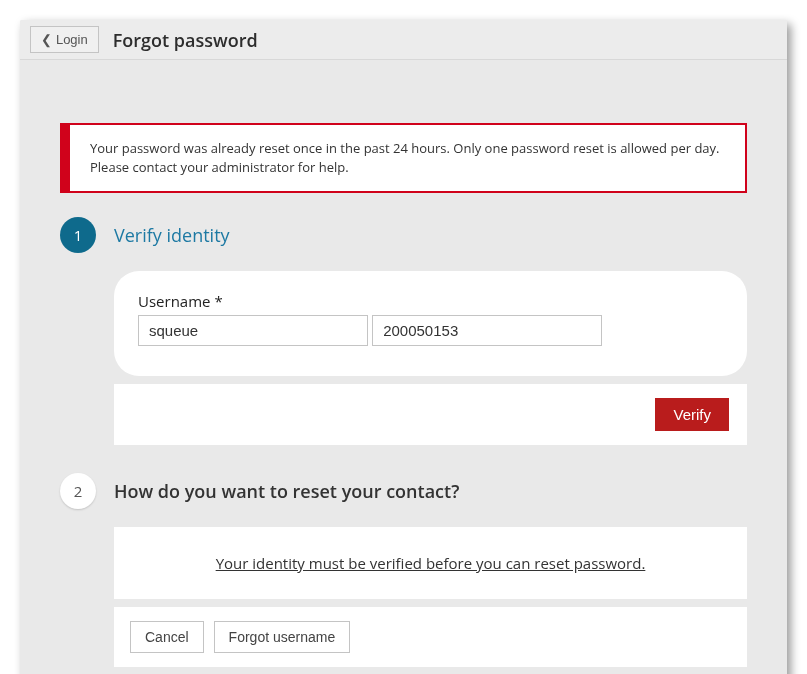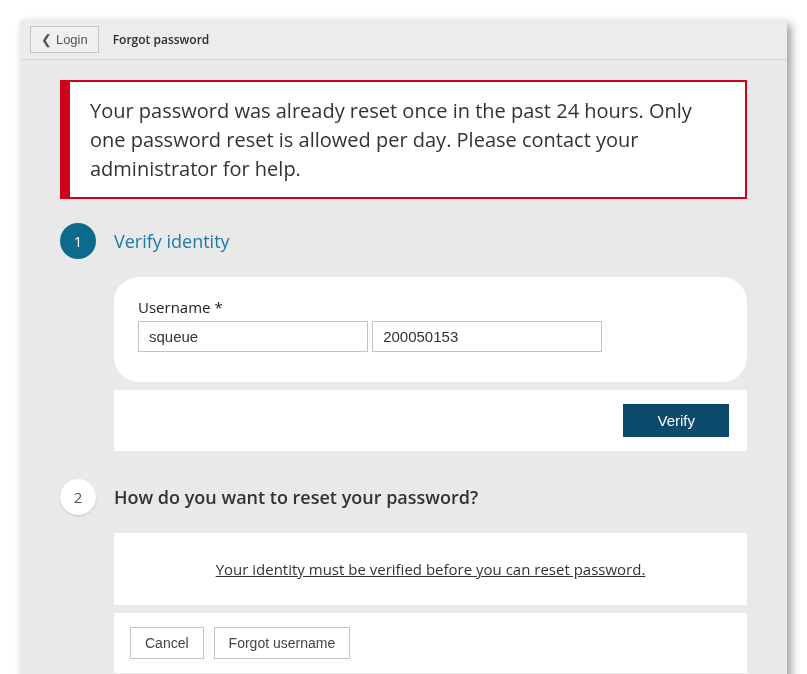--- a/index.html
+++ b/index.html
@@ -36,36 +36,37 @@
       font-size: 13px;
       color: #555;
       cursor: pointer;
     }
     .chevron-left {
       font-size: 13px;
       line-height: 1;
       color: #555;
     }
     .page-title {
-      font-size: 12px;
+      font-size: 18px;
       font-weight: 600;
       color: #2d2d2d;
       margin-left: 14px;
     }
     .content {
       padding: 20px 40px 0 40px;
     }
     .alert {
       background: #fff;
       border: 2px solid #d0021b;
       border-left-width: 10px;
       padding: 14px 20px;
-      font-size: 20px;
+      font-size: 13px;
       color: #333;
       line-height: 1.45;
+      margin-top: 43px;
     }
     .step-header {
       display: flex;
       align-items: center;
       gap: 18px;
       margin-top: 24px;
       margin-bottom: 18px;
     }
     .step-header.indent {
       margin-top: 28px;
@@ -127,24 +128,24 @@
       margin-bottom: 14px;
       outline: none;
     }
     .panel.btnrow {
       margin-top: 8px;
       padding: 14px 18px;
       display: flex;
       justify-content: flex-end;
     }
     .btn-primary {
-      background: #0c4a6e;
+      background: #b91c1c;
       color: #fff;
       border: none;
-      padding: 8px 34px;
+      padding: 8px 18px;
       font-size: 15px;
       cursor: pointer;
     }
     .panel.notice {
       padding: 26px 16px;
       text-align: center;
       font-size: 15px;
       color: #333;
       text-decoration: underline;
     }
@@ -194,21 +195,21 @@
         <input type="text" class="text-input" value="squeue" style="">
         <input type="text" class="text-input" value="200050153" style="">
       </div>
       <div class="panel btnrow">
         <button class="btn-primary">Verify</button>
       </div>
     </div>
 
     <div class="step-header indent">
       <div class="step-circle inactive">2</div>
-      <div class="step-title inactive">How do you want to reset your password?</div>
+      <div class="step-title inactive">How do you want to reset your contact?</div>
     </div>
 
     <div class="panel-wrap">
       <div class="panel notice">Your identity must be verified before you can reset password.</div>
       <div class="panel actions">
         <button class="btn-secondary">Cancel</button>
         <button class="btn-secondary">Forgot username</button>
       </div>
     </div>
 

